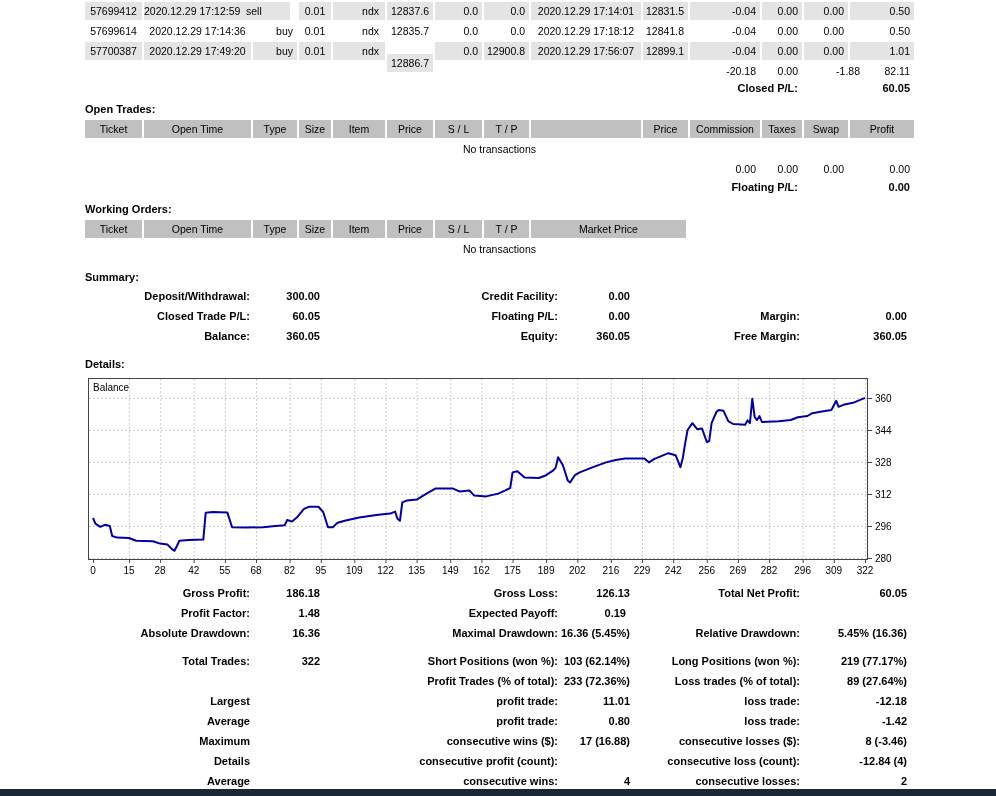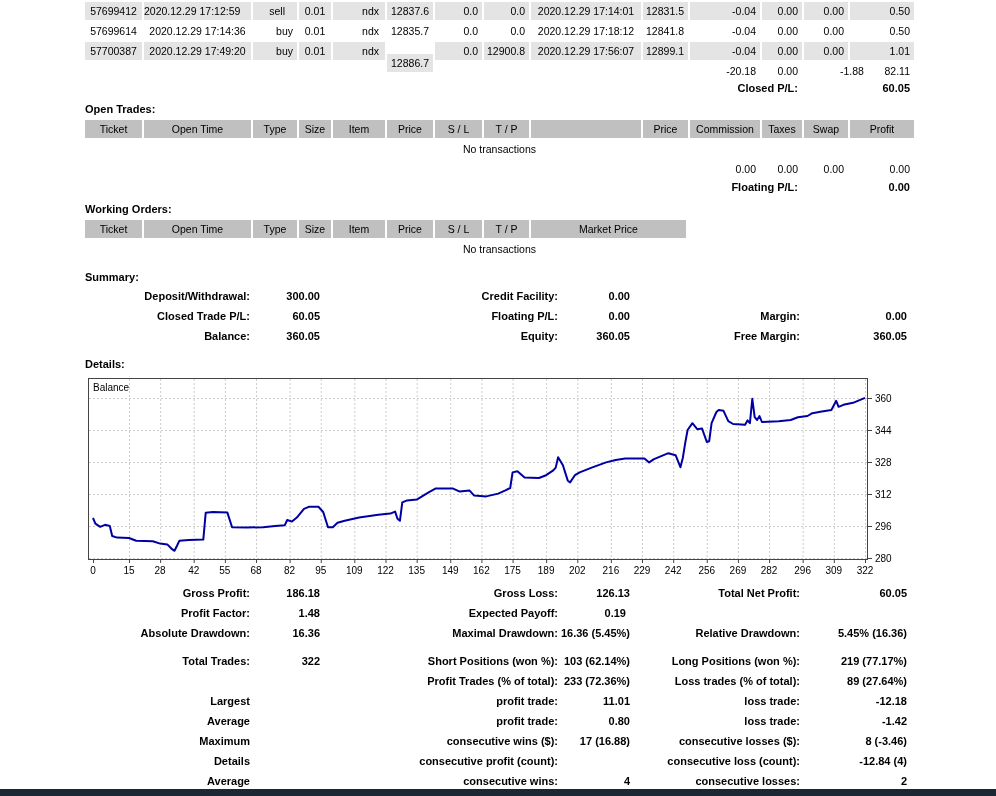--- a/index.html
+++ b/index.html
@@ -114,21 +114,21 @@
         <text x="787" y="55.5" font-size="10" fill="#000" text-anchor="start">344</text>
         <line x1="779.5" y1="20.5" x2="784" y2="20.5" stroke="#444444" stroke-width="1"></line>
         <text x="787" y="23.5" font-size="10" fill="#000" text-anchor="start">360</text>
         <rect x="0.5" y="0.5" width="779" height="181" fill="none" stroke="#444444"></rect>
         <polyline points="5.0,140.0 7.4,145.6 12.2,148.8 17.0,146.8 21.8,148.0 24.2,158.0 29.0,159.6 41.0,160.0 48.2,162.8 64.9,163.2 72.1,165.6 79.3,166.4 84.1,171.2 86.5,172.8 88.9,168.0 91.3,162.8 100.9,162.0 115.3,161.6 117.7,134.8 124.9,134.0 139.3,134.4 144.1,149.2 158.4,149.6 175.2,149.2 187.2,148.0 196.8,147.2 199.2,142.0 204.0,143.6 208.8,139.6 216.0,130.8 220.8,128.8 230.4,128.8 235.2,134.0 240.0,149.2 244.8,149.2 249.5,144.8 256.7,142.8 271.1,139.6 290.3,136.8 302.3,135.6 307.1,133.6 309.5,140.8 311.9,142.8 314.3,124.4 319.1,122.4 328.7,121.6 340.6,114.4 347.8,110.4 364.6,110.4 371.8,113.6 381.4,112.4 386.2,117.6 398.2,118.4 410.2,115.6 417.4,112.4 422.2,110.0 424.6,94.4 429.4,93.2 436.6,99.6 450.9,100.0 458.1,97.2 465.3,92.4 467.7,89.6 470.1,79.2 474.9,87.2 479.7,102.4 482.1,104.4 486.9,97.2 491.7,94.4 503.7,89.6 518.1,84.4 527.7,82.0 537.2,80.4 556.4,80.4 561.2,84.4 566.0,81.2 575.6,77.2 580.4,75.2 587.6,77.2 592.4,89.2 594.8,80.0 597.2,65.2 599.6,52.0 604.4,45.2 609.2,51.2 614.0,50.4 618.8,64.0 621.2,63.2 623.6,45.2 628.4,34.0 630.7,32.0 635.5,32.8 640.3,43.2 645.1,46.0 657.1,46.8 659.5,42.4 661.9,45.2 664.3,20.8 666.7,39.2 669.1,42.0 671.5,38.0 673.9,44.0 690.7,43.2 702.7,42.0 709.9,39.2 719.5,38.0 724.3,35.2 733.8,33.6 743.4,32.0 748.2,22.8 750.6,28.8 755.4,26.8 765.0,24.8 774.6,20.8 777.0,19.8" fill="none" stroke="#0000A2" stroke-width="2" stroke-linejoin="round"></polyline>
         <text x="5" y="13" font-size="10" fill="#000" text-anchor="start">Balance</text>
       </svg></div>
   <div id="bottom-bar"></div>
 <div class="cell rowbg" style="left: 85px; top: 2px; width: 57px; text-align: center;">57699412</div>
     <div class="cell rowbg" style="left: 144px; top: 2px; width: 107px; ">2020.12.29 17:12:59</div>
-    <div class="cell rowbg" style="left: 253px; top: 2px; width: 44px; text-align: right; padding-right: 12px;">sell</div>
+    <div class="cell rowbg" style="left: 246px; top: 2px; width: 44px; text-align: left; padding-right: 0;">sell</div>
     <div class="cell rowbg" style="left: 299px; top: 2px; width: 32px; text-align: center;">0.01</div>
     <div class="cell rowbg" style="left: 333px; top: 2px; width: 52px; text-align: right; padding-right: 6px;">ndx</div>
     <div class="cell rowbg" style="left: 387px; top: 2px; width: 46px; text-align: right; padding-right: 4px;">12837.6</div>
     <div class="cell rowbg" style="left: 435px; top: 2px; width: 47px; text-align: right; padding-right: 4px;">0.0</div>
     <div class="cell rowbg" style="left: 484px; top: 2px; width: 45px; text-align: right; padding-right: 4px;">0.0</div>
     <div class="cell rowbg" style="left: 531px; top: 2px; width: 110px; text-align: center;">2020.12.29 17:14:01</div>
     <div class="cell rowbg" style="left: 643px; top: 2px; width: 45px; text-align: right; padding-right: 4px;">12831.5</div>
     <div class="cell rowbg" style="left: 690px; top: 2px; width: 70px; text-align: right; padding-right: 4px;">-0.04</div>
     <div class="cell rowbg" style="left: 762px; top: 2px; width: 40px; text-align: right; padding-right: 4px;">0.00</div>
     <div class="cell rowbg" style="left: 804px; top: 2px; width: 44px; text-align: right; padding-right: 4px;">0.00</div>
@@ -156,21 +156,21 @@
     <div class="cell rowbg" style="left: 435px; top: 42px; width: 47px; text-align: right; padding-right: 4px;">0.0</div>
     <div class="cell rowbg" style="left: 484px; top: 42px; width: 45px; text-align: right; padding-right: 4px;">12900.8</div>
     <div class="cell rowbg" style="left: 531px; top: 42px; width: 110px; text-align: center;">2020.12.29 17:56:07</div>
     <div class="cell rowbg" style="left: 643px; top: 42px; width: 45px; text-align: right; padding-right: 4px;">12899.1</div>
     <div class="cell rowbg" style="left: 690px; top: 42px; width: 70px; text-align: right; padding-right: 4px;">-0.04</div>
     <div class="cell rowbg" style="left: 762px; top: 42px; width: 40px; text-align: right; padding-right: 4px;">0.00</div>
     <div class="cell rowbg" style="left: 804px; top: 42px; width: 44px; text-align: right; padding-right: 4px;">0.00</div>
     <div class="cell rowbg" style="left: 850px; top: 42px; width: 64px; text-align: right; padding-right: 4px;">1.01</div>
     <div class="cell " style="left: 690px; top: 62px; width: 70px; text-align: right; padding-right: 4px; height: 14px;">-20.18</div>
     <div class="cell " style="left: 762px; top: 62px; width: 40px; text-align: right; padding-right: 4px; height: 14px;">0.00</div>
-    <div class="cell " style="left: 840px; top: 62px; width: 44px; text-align: left; padding-right: 4px; height: 14px;">-1.88</div>
+    <div class="cell " style="left: 820px; top: 62px; width: 44px; text-align: right; padding-right: 4px; height: 14px;">-1.88</div>
     <div class="cell " style="left: 850px; top: 62px; width: 64px; text-align: right; padding-right: 4px; height: 14px;">82.11</div>
     <div class="kv" style="left: 640px; top: 81px; width: 158px; text-align: right;">Closed P/L:</div>
     <div class="kv" style="left: 780px; top: 81px; width: 130px;">60.05</div>
     <div class="cell hdr" style="left: 85px; top: 120px; width: 57px;">Ticket</div>
     <div class="cell hdr" style="left: 144px; top: 120px; width: 107px;">Open Time</div>
     <div class="cell hdr" style="left: 253px; top: 120px; width: 44px;">Type</div>
     <div class="cell hdr" style="left: 299px; top: 120px; width: 32px;">Size</div>
     <div class="cell hdr" style="left: 333px; top: 120px; width: 52px;">Item</div>
     <div class="cell hdr" style="left: 387px; top: 120px; width: 46px;">Price</div>
     <div class="cell hdr" style="left: 435px; top: 120px; width: 47px;">S / L</div>

